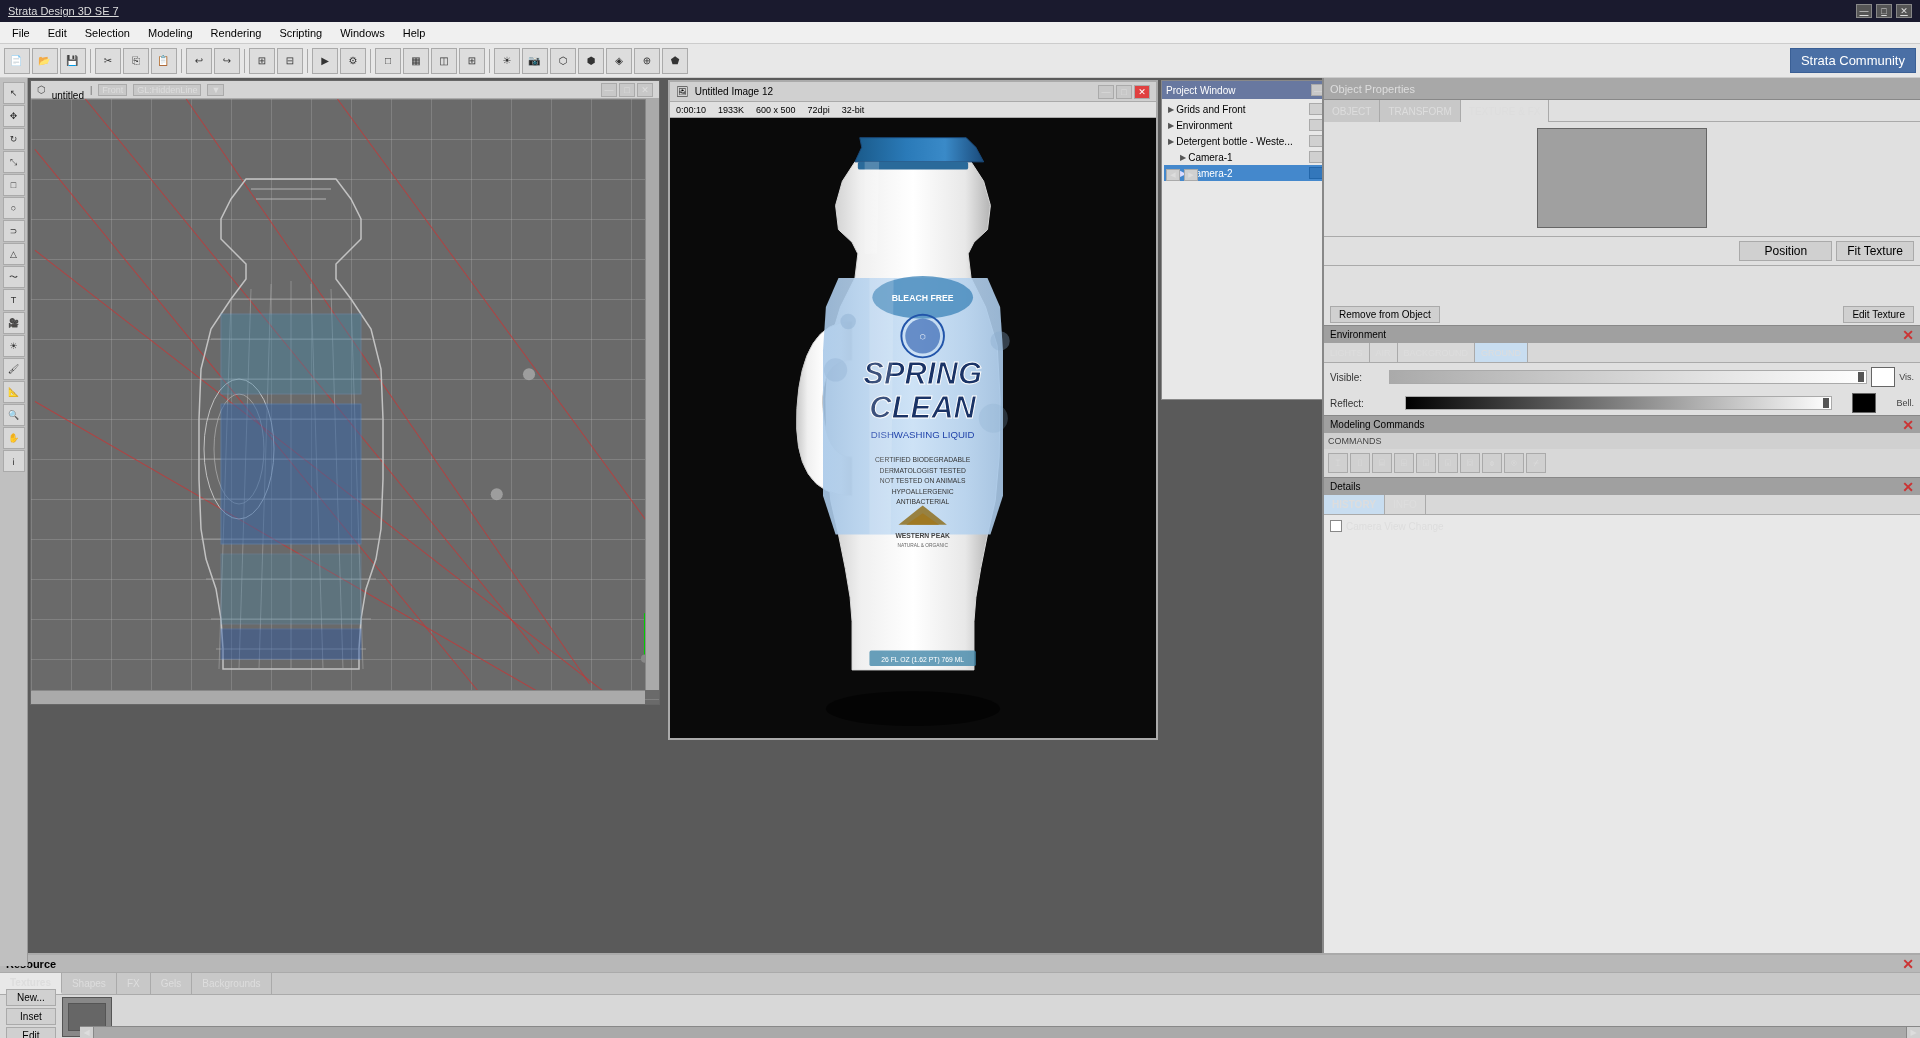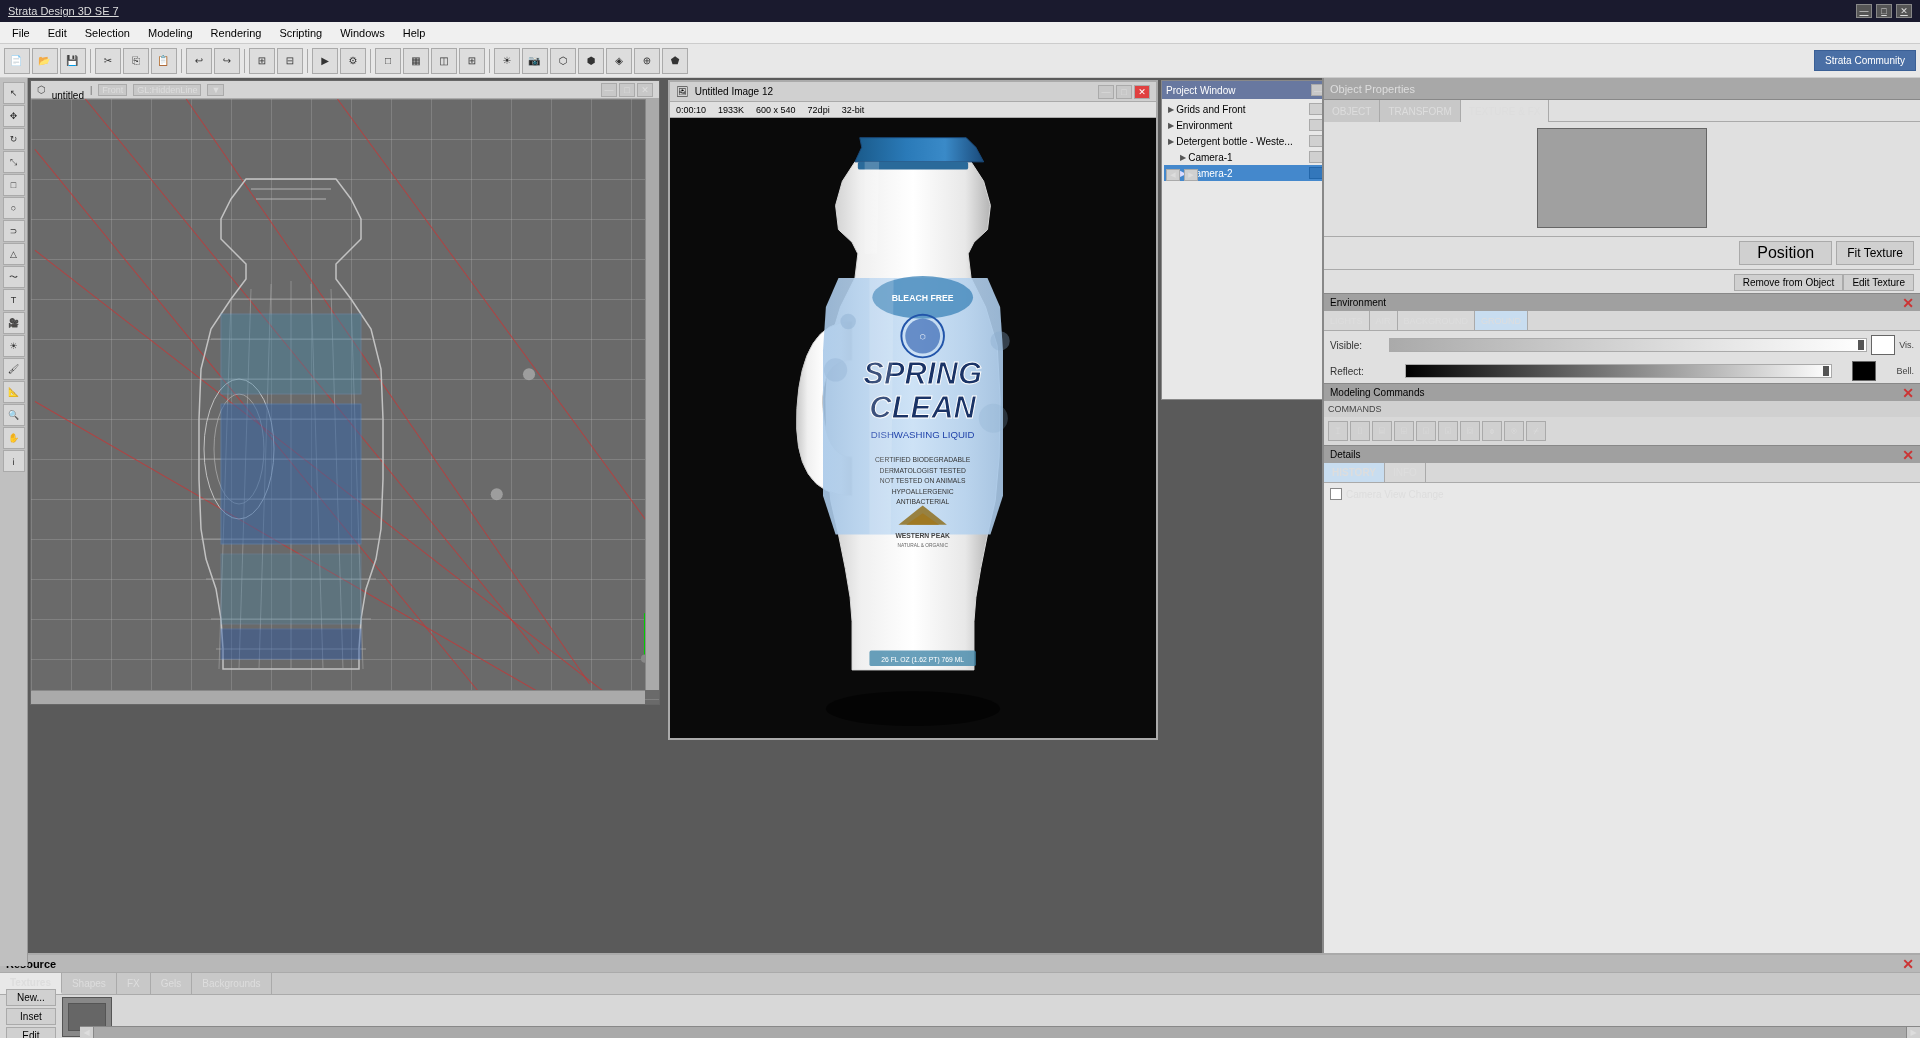--- a/index.html
+++ b/index.html
@@ -22,21 +22,21 @@
     }
     .menu-item { padding: 2px 8px; font-size: 11px; color: #000; cursor: pointer; height: 100%; display: flex; align-items: center; }
 
     
     #toolbar {
       width: 100%; height: 34px; background: #e8e8e8;
       display: flex; align-items: center; padding: 0 4px; gap: 2px; border-bottom: 1px solid #ccc;
     }
     .toolbar-btn { width: 26px; height: 26px; background: #ddd; border: 1px solid #aaa; cursor: pointer; display: flex; align-items: center; justify-content: center; font-size: 10px; color: #333; }
     .toolbar-separator { width: 1px; height: 24px; background: #aaa; margin: 0 2px; }
-    .strata-community { margin-left: auto; background: #4a6fa5; color: white; padding: 4px 10px; font-size: 10px; cursor: pointer; border: 1px solid #3a5f95; }
+    .strata-community { margin-left: auto; background: #4a6fa5; color: white; padding: 4px 10px; font-size: 13px; cursor: pointer; border: 1px solid #3a5f95; }
 
     
     #left-tools {
       width: 28px; background: #c8c8c8; border-right: 1px solid #999;
       display: flex; flex-direction: column; align-items: center; padding: 4px 0; gap: 2px;
     }
     .tool-btn { width: 22px; height: 22px; background: #d8d8d8; border: 1px solid #aaa; cursor: pointer; display: flex; align-items: center; justify-content: center; font-size: 9px; color: #333; }
 
     
     .grid-bg {
@@ -113,21 +113,21 @@
     }
     .pp-header { height: 22px; background: #a8a8a8; display: flex; align-items: center; justify-content: space-between; padding: 0 6px; border-bottom: 1px solid #888; }
     .pp-header-tab { padding: 0 8px; font-size: 10px; cursor: pointer; border-right: 1px solid #aaa; height: 22px; display: flex; align-items: center; background: #c8c8c8; }
     .pp-header-tab.active { background: #e0e0e0; }
     .pp-map-btn { padding: 2px 10px; font-size: 10px; background: #ccc; border: 1px solid #999; cursor: pointer; }
     .pp-map-btn.active { background: #a8c8e8; border-color: #5080a0; }
     .pp-subset-btn { padding: 2px 10px; font-size: 10px; background: #ccc; border: 1px solid #999; cursor: pointer; }
 
     .pp-divider { height: 1px; background: #aaa; margin: 2px 0; }
 
-    .pp-pos-btn { padding: 2px 17px; font-size: 16px; background: #d0d0d0; border: 1px solid #aaa; cursor: pointer; align-self: flex-end; }
+    .pp-pos-btn { padding: 2px 24px; font-size: 12px; background: #d0d0d0; border: 1px solid #aaa; cursor: pointer; align-self: flex-end; }
     .pp-fit-btn { padding: 2px 10px; font-size: 12px; background: #d0d0d0; border: 1px solid #aaa; cursor: pointer; }
     .pp-removefrom-btn { padding: 2px 8px; font-size: 10px; background: #d0d0d0; border: 1px solid #aaa; cursor: pointer; }
     .pp-edittex-btn { padding: 2px 8px; font-size: 10px; background: #d0d0d0; border: 1px solid #aaa; cursor: pointer; }
 
     
     .section-divider { background: #a0a0a0; height: 18px; display: flex; align-items: center; justify-content: space-between; padding: 0 6px; font-size: 10px; color: #000; border-top: 1px solid #888; }
   </style>
 </head>
 <body>
 
@@ -301,21 +301,21 @@
         </div>
         <div class="rwf-controls">
           <div class="rwf-ctrl">—</div>
           <div class="rwf-ctrl">□</div>
           <div class="rwf-ctrl close">✕</div>
         </div>
       </div>
       <div class="rwf-info">
         <span>0:00:10</span>
         <span>1933K</span>
-        <span>600 x 540</span>
+        <span>600 x 500</span>
         <span>72dpi</span>
         <span>32-bit</span>
       </div>
       <div class="rwf-canvas">
 
         <svg style="width:350px; height:600px;" viewBox="0 0 350 620">
           <defs>
             <linearGradient id="bottleGrad" x1="0%" y1="0%" x2="100%" y2="0%">
               <stop offset="0%" style="stop-color:#c8c8c8;stop-opacity:1"></stop>
               <stop offset="20%" style="stop-color:#f0f0f0;stop-opacity:1"></stop>
@@ -476,21 +476,21 @@
 
     <div class="pp-divider"></div>
 
     <div style="display:flex; justify-content:flex-end; gap:4px; padding:2px 6px;">
       <button class="pp-pos-btn">Position</button>
       <button class="pp-fit-btn">Fit Texture</button>
     </div>
 
     <div class="pp-divider"></div>
 
-    <div style="display:flex; justify-content:flex-end; padding:2px 6px;">
+    <div style="display:flex; justify-content:space-between; padding:2px 6px;margin-top:36px;">
       <button class="pp-removefrom-btn">Remove from Object</button>
       <button class="pp-edittex-btn">Edit Texture</button>
     </div>
 
     <div class="section-divider">
       <span>Environment</span>
       <span class="close-x">✕</span>
     </div>
 
     <div style="display:flex; height:20px; border-bottom:1px solid #aaa; background:#d8d8d8;">

